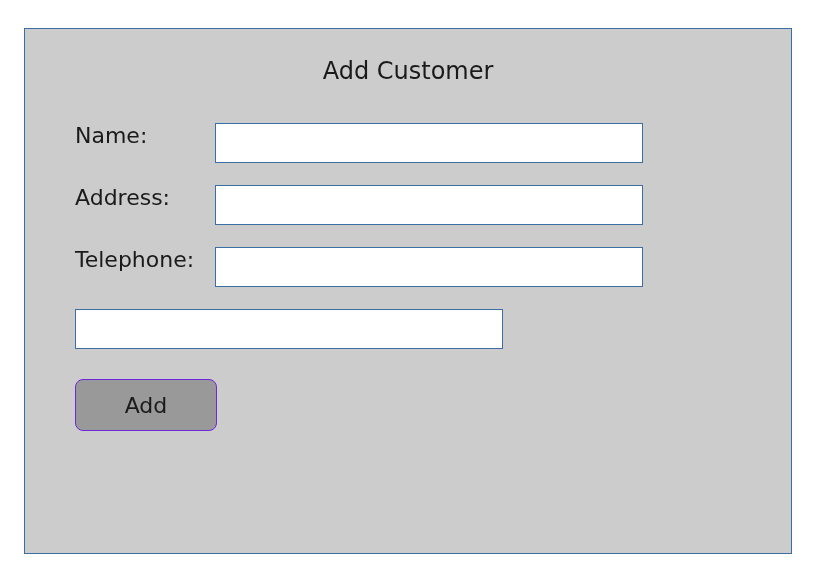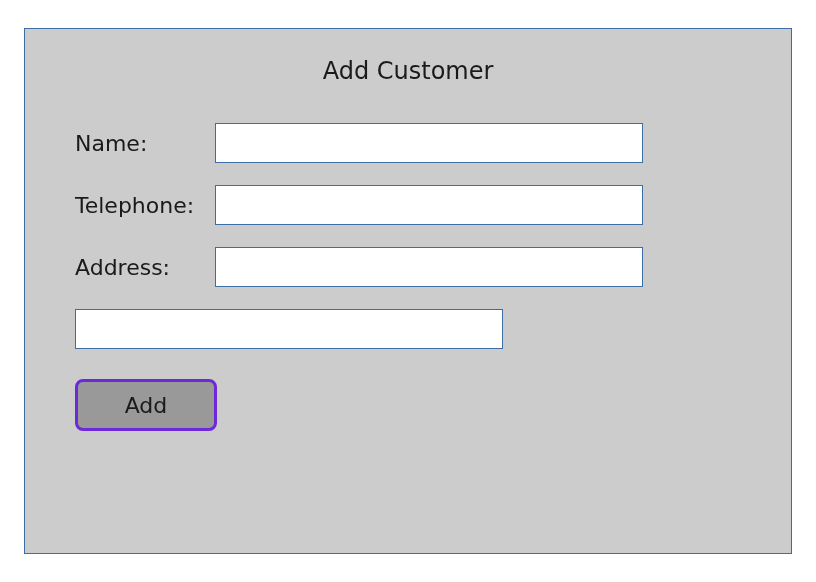--- a/index.html
+++ b/index.html
@@ -26,21 +26,21 @@
       color: #1a1a1a;
       margin-top: 28px;
       margin-bottom: 38px;
       font-weight: normal;
     }
     .form-area {
       padding: 0 50px;
     }
     .field-row {
       display: flex;
-      align-items: center;
+      align-items: flex-start;
       margin-bottom: 22px;
     }
     .field-label {
       width: 140px;
       font-size: 22px;
       color: #1a1a1a;
     }
     .field-input {
       width: 428px;
       height: 40px;
@@ -50,21 +50,21 @@
       padding: 4px 8px;
       outline: none;
     }
     .btn-row {
       margin-top: 30px;
     }
     .add-btn {
       width: 142px;
       height: 52px;
       background: #999999;
-      border: 3px solid #6d28d9;
+      border: 1px solid #6d28d9;
       border-radius: 8px;
       font-size: 22px;
       color: #1a1a1a;
       cursor: pointer;
       font-family: inherit;
     }
   </style>
 </head>
 <body>
 
@@ -72,26 +72,26 @@
   <h1 class="title">Add Customer</h1>
 
   <div class="form-area">
 
     <div class="field-row">
       <label class="field-label">Name:</label>
       <input type="text" class="field-input" value="" style="">
     </div>
 
     <div class="field-row">
-      <label class="field-label">Telephone:</label>
+      <label class="field-label">Address:</label>
       <input type="text" class="field-input" value="" style="">
     </div>
 
     <div class="field-row">
-      <label class="field-label">Address:</label>
+      <label class="field-label">Telephone:</label>
       <input type="text" class="field-input" value="" style="">
     </div>
 
     <div class="field-row">
       <input type="text" class="field-input" value="" style="">
     </div>
 
     <div class="btn-row">
       <button class="add-btn">Add</button>
     </div>

